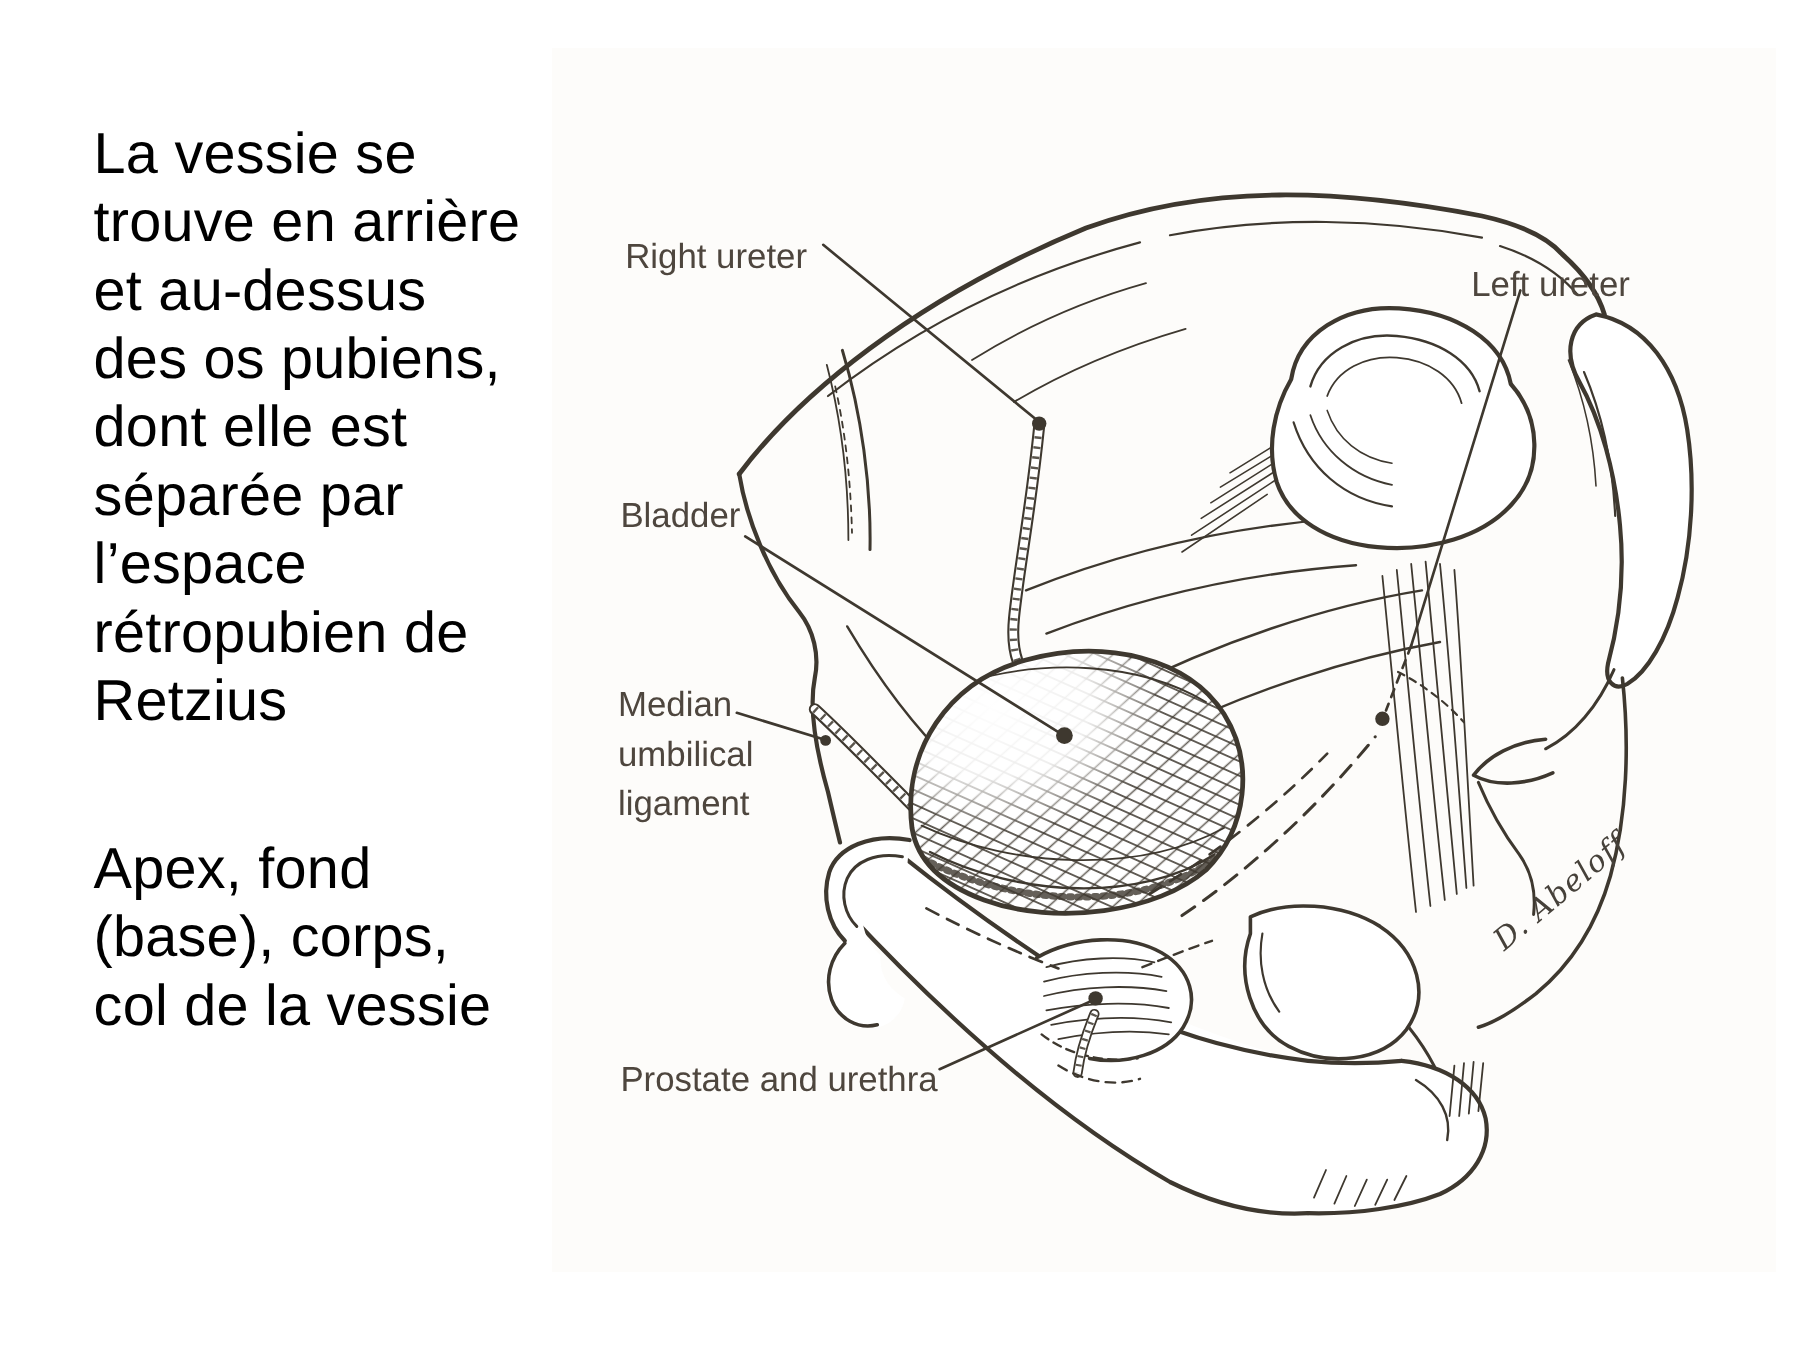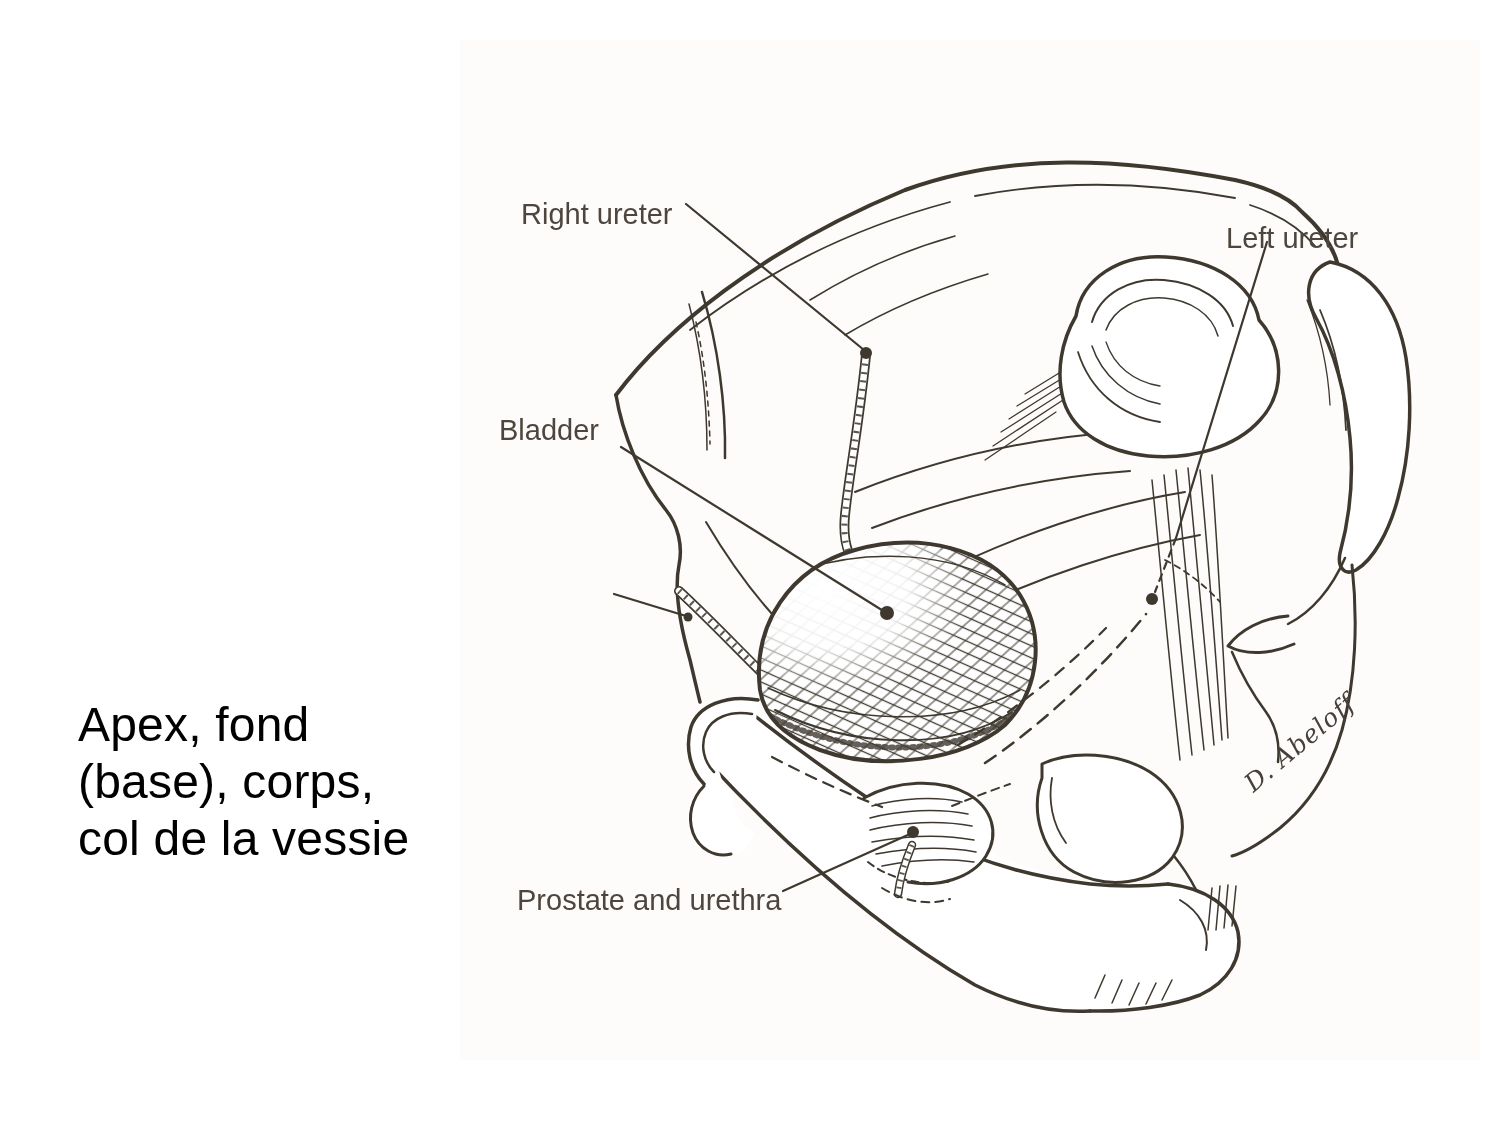--- a/index.html
+++ b/index.html
@@ -15,21 +15,21 @@
     position:absolute;left:78px;color:#000;font-size:48px;line-height:57px;
     white-space:pre-line;letter-spacing:0.2px;
   }
   #block1{top:100px;}
   #block2{top:696px;}
   .fig-label{
     position:absolute;color:var(--label);font-size:29px;line-height:41px;
     white-space:pre-line;
   }
   #lbl-right-ureter{left:521px;top:194px;}
-  #lbl-bladder{left:499px;top:410px;}
+  #lbl-bladder{left:517px;top:410px;}
   #lbl-mul{left:515px;top:568px;}
   #lbl-prostate{left:517px;top:880px;}
   #lbl-left-ureter{left:1226px;top:198px;margin-top:20px;}
   #signature{
     position:absolute;left:1248px;top:772px;color:#46413a;
     font-family:"DejaVu Serif",serif;font-style:italic;font-size:25px;
     transform:rotate(-40deg);transform-origin:0 50%;letter-spacing:1px;white-space:nowrap;
   }
   svg{position:absolute;left:0;top:0;}
   .ln{fill:none;stroke:var(--line);stroke-linecap:round;stroke-linejoin:round;}
@@ -42,20 +42,29 @@
   .tubeA{fill:none;stroke:var(--line);stroke-width:10px;stroke-linecap:round;}
   .tubeB{fill:none;stroke:#fff;stroke-width:6.5px;stroke-linecap:round;}
   .tubeC{fill:none;stroke:var(--line);stroke-width:6px;stroke-dasharray:2 6.5;opacity:.85;}
   .hatch{stroke:var(--line);stroke-width:1.3px;}
 </style>
 </head>
 <body>
 
 <div class="slide">
 
+  <div class="french-text" id="block1">La vessie se
+trouve en arrière
+et au-dessus
+des os pubiens,
+dont elle est
+séparée par
+l’espace
+rétropubien de
+Retzius</div>
   <div class="french-text" id="block2">Apex, fond
 (base), corps,
 col de la vessie</div>
 
   <svg width="1500" height="1125" viewBox="0 0 1500 1125">
     <defs>
       <pattern id="xh1" patternUnits="userSpaceOnUse" width="11" height="11" patternTransform="rotate(24)">
         <path class="hatch" d="M0 5.5 H11"></path>
       </pattern>
       <pattern id="xh2" patternUnits="userSpaceOnUse" width="12" height="12" patternTransform="rotate(-42)">
@@ -218,16 +227,19 @@
     </g>
     <g>
       <path class="ln w22" d="M1267,242 L1176,538"></path>
       <path class="ln w22" stroke-dasharray="7 6" d="M1176,538 L1155,592"></path>
       <circle class="dot" cx="1152" cy="599" r="6"></circle>
     </g>
   </svg>
 
   <div class="fig-label" id="lbl-right-ureter">Right ureter</div>
   <div class="fig-label" id="lbl-bladder">Bladder</div>
+  <div class="fig-label" id="lbl-mul">Median
+umbilical
+ligament</div>
   <div class="fig-label" id="lbl-prostate">Prostate and urethra</div>
   <div class="fig-label" id="lbl-left-ureter">Left ureter</div>
   <div id="signature">D. Abeloff</div>
 </div>
 
 </body></html>

